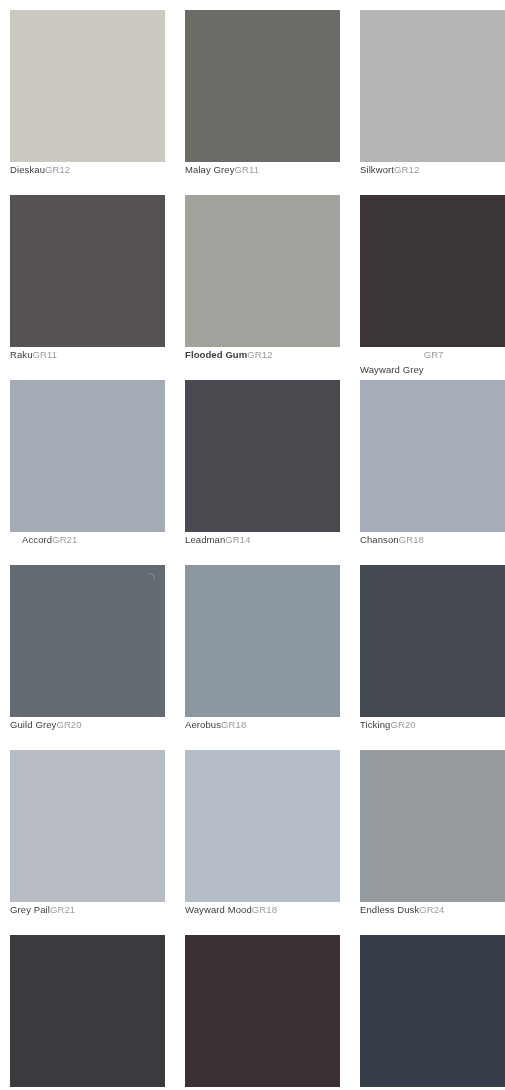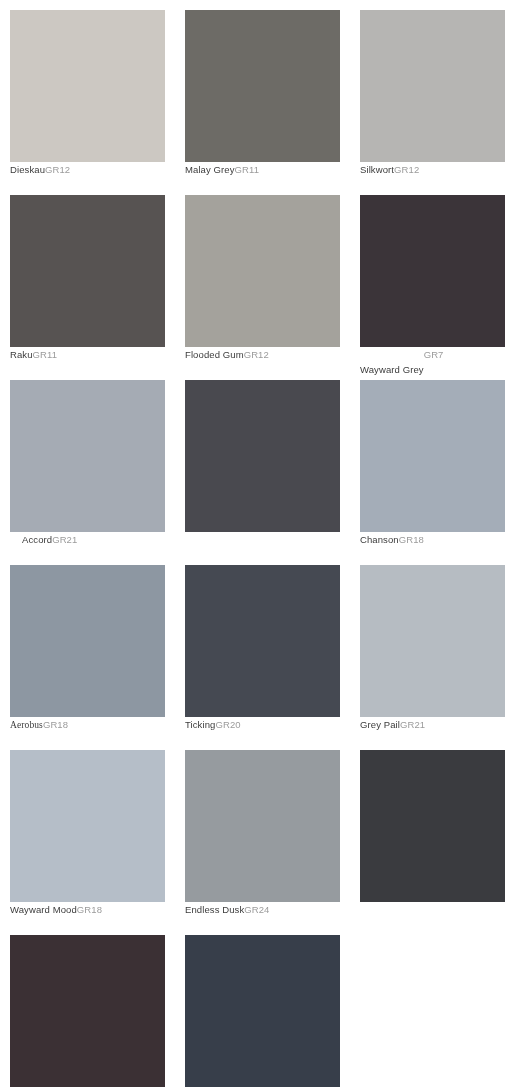--- a/index.html
+++ b/index.html
@@ -102,21 +102,21 @@
     <div class="swatch-chip" style="background-color: rgb(87, 83, 82);"></div>
     <div class="swatch-meta">
       <span class="swatch-name" style="color: rgb(60, 60, 60);">Raku</span>
       <span class="swatch-code" style="color: rgb(155, 155, 155);">GR11</span>
     </div>
   </div>
 
   <div class="swatch-card">
     <div class="swatch-chip" style="background-color: rgb(164, 162, 156);"></div>
     <div class="swatch-meta">
-      <span class="swatch-name" style="color: rgb(60, 60, 60);">Flooded Gum</span>
+      <span class="swatch-name" style="color: rgb(60, 60, 60); font-weight: bold;">Flooded Gum</span>
       <span class="swatch-code" style="color: rgb(155, 155, 155);">GR12</span>
     </div>
   </div>
 
   <div class="swatch-card">
     <div class="swatch-chip" style="background-color: rgb(59, 52, 57);"></div>
     <div class="swatch-meta">
       <span class="swatch-name" style="color: rgb(60, 60, 60); margin-top: 15px;">Wayward Grey</span>
       <span class="swatch-code" style="color: rgb(155, 155, 155);">GR7</span>
     </div>
@@ -125,35 +125,48 @@
   <div class="swatch-card">
     <div class="swatch-chip" style="background-color: rgb(165, 171, 180);"></div>
     <div class="swatch-meta">
       <span class="swatch-name" style="color: rgb(60, 60, 60); margin-left: 12px;">Accord</span>
       <span class="swatch-code" style="color: rgb(155, 155, 155);">GR21</span>
     </div>
   </div>
 
   <div class="swatch-card">
     <div class="swatch-chip" style="background-color: rgb(73, 73, 79);"></div>
+    <div class="swatch-meta">
+      <span class="swatch-name" style="color: rgb(60, 60, 60);">Leadman</span>
+      <span class="swatch-code" style="color: rgb(155, 155, 155);">GR14</span>
+    </div>
   </div>
 
   <div class="swatch-card">
     <div class="swatch-chip" style="background-color: rgb(164, 173, 184);"></div>
     <div class="swatch-meta">
       <span class="swatch-name" style="color: rgb(60, 60, 60);">Chanson</span>
       <span class="swatch-code" style="color: rgb(155, 155, 155);">GR18</span>
     </div>
   </div>
 
+  <div class="swatch-card">
+    <div class="swatch-chip" style="background-color: rgb(99, 106, 114);">
+      <span class="chip-artifact"></span>
+    </div>
+    <div class="swatch-meta">
+      <span class="swatch-name" style="color: rgb(60, 60, 60);">Guild Grey</span>
+      <span class="swatch-code" style="color: rgb(155, 155, 155);">GR20</span>
+    </div>
+  </div>
 
   <div class="swatch-card">
     <div class="swatch-chip" style="background-color: rgb(141, 151, 162);"></div>
     <div class="swatch-meta">
-      <span class="swatch-name" style="color: rgb(60, 60, 60); font-family: Liberation Serif, serif;">Aerobus</span>
+      <span class="swatch-name" style="color: rgb(60, 60, 60);">Aerobus</span>
       <span class="swatch-code" style="color: rgb(155, 155, 155);">GR18</span>
     </div>
   </div>
 
   <div class="swatch-card">
     <div class="swatch-chip" style="background-color: rgb(69, 73, 82);"></div>
     <div class="swatch-meta">
       <span class="swatch-name" style="color: rgb(60, 60, 60);">Ticking</span>
       <span class="swatch-code" style="color: rgb(155, 155, 155);">GR20</span>
     </div>

